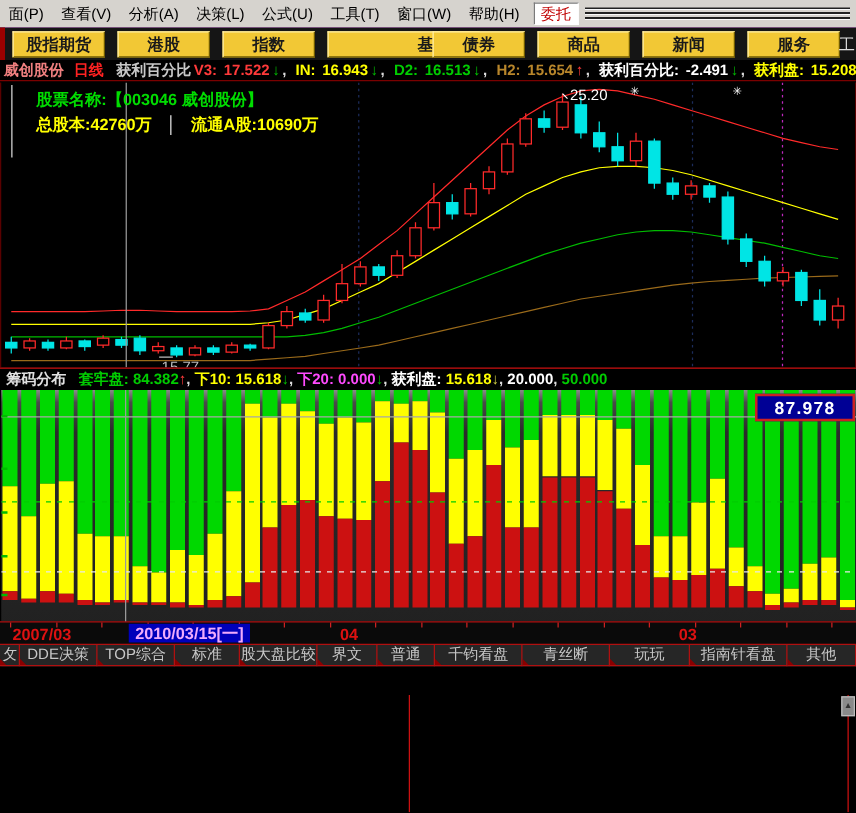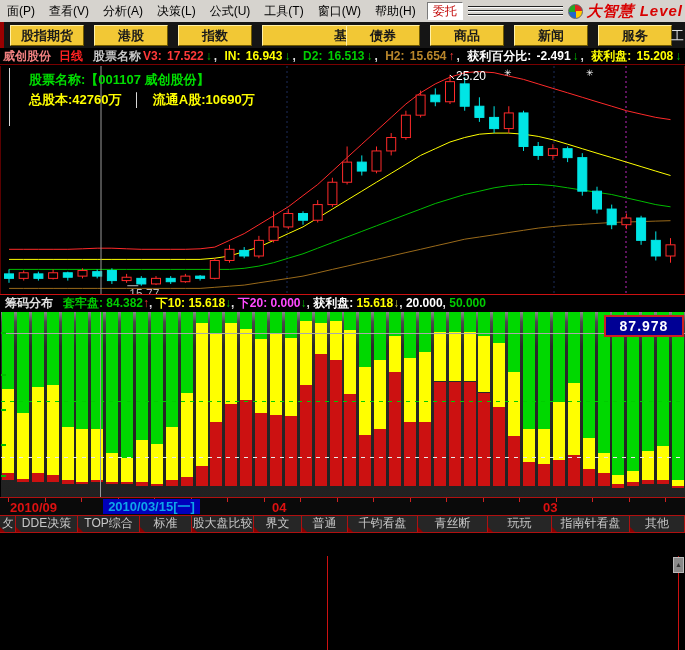--- a/index.html
+++ b/index.html
@@ -59,21 +59,21 @@
   .bar-crosshair{position:absolute;left:99px;top:0;width:1px;height:185px;background:#9a9a9a;z-index:6;}
   .profit-box{position:absolute;left:603px;top:3px;width:76px;height:18px;background:#000095;
               border:2px solid #cc2222;color:#fff;font-weight:bold;font-size:14px;
               display:flex;align-items:center;justify-content:center;letter-spacing:1px;z-index:7;}
   .left-tick{position:absolute;left:0;width:5px;height:2px;background:#00bb00;z-index:6;}
   
   .timeline{position:absolute;top:497px;left:0;width:685px;height:19px;background:#0a0a0a;
             border-top:1px solid #b01010;border-bottom:1px solid #b01010;box-sizing:border-box;}
   .tl-label{position:absolute;top:2px;color:#dd1111;font-size:13px;font-weight:bold;}
   .tl-tick{position:absolute;top:0;width:1px;height:4px;background:#cc2222;}
-  .tl-highlight{position:absolute;top:1px;height:15px;background:#0000bb;color:#0ea5e9;
+  .tl-highlight{position:absolute;top:1px;height:15px;background:#0000bb;color:#f0abfc;
                 font-size:13px;font-weight:bold;display:flex;align-items:center;justify-content:center;}
   
   .tabsrow{position:absolute;top:516px;left:0;width:685px;height:17px;background:#262626;display:flex;}
   .btab{position:relative;border-right:1px solid #b01010;border-bottom:1px solid #b01010;
         color:#c8c8c8;font-size:12px;text-align:center;line-height:15px;box-sizing:border-box;
         overflow:hidden;white-space:nowrap;cursor:default;}
   .btab::after{content:"";position:absolute;left:0;bottom:0;width:0;height:0;
         border-left:5px solid #8a0000;border-top:5px solid transparent;}
   
   .queuebar{position:absolute;top:533px;left:0;width:685px;height:23px;background:#3a3a3a;
@@ -99,45 +99,41 @@
         <div class="menu-item">查看(V)</div>
         <div class="menu-item">分析(A)</div>
         <div class="menu-item">决策(L)</div>
         <div class="menu-item">公式(U)</div>
         <div class="menu-item">工具(T)</div>
         <div class="menu-item">窗口(W)</div>
         <div class="menu-item">帮助(H)</div>
       </div>
     <div class="entrust">委托</div>
     <div class="grip"></div>
-    <div class="brand">
-      <div class="brand-icon"></div>
-      <span class="brand-text">大智慧 Level</span>
-    </div>
   </div>
 
   <div class="marketbar">
     <div class="left-strip"></div>
     <div id="market-tabs">
         <div class="mbtn" style="left: 10px; width: 72px;">股指期货</div>
         <div class="mbtn" style="left: 94px; width: 72px;">港股</div>
         <div class="mbtn" style="left: 178px; width: 72px;">指数</div>
         <div class="mbtn" style="left: 262px; width: 72px; padding-left: 48px;">基金</div>
         <div class="mbtn" style="left: 346px; width: 72px;">债券</div>
         <div class="mbtn" style="left: 430px; width: 72px;">商品</div>
         <div class="mbtn" style="left: 514px; width: 72px;">新闻</div>
         <div class="mbtn" style="left: 598px; width: 72px;">服务</div>
       </div>
     <div class="right-partial">工</div>
   </div>
 
   <div class="indrow">
     <span class="stock-name">威创股份</span>
     <span class="period">日线</span>
-    <span class="study">股票名称</span>
+    <span class="study">获利百分比</span>
     <span id="ind-fields"><span><span style="color: rgb(255, 58, 58);">V3: </span><span style="color: rgb(255, 58, 58);">17.522</span><span style="color: rgb(0, 187, 0);">↓</span><span style="color: rgb(221, 221, 221);">, </span></span><span><span style="color: rgb(255, 255, 0);">IN: </span><span style="color: rgb(255, 255, 0);">16.943</span><span style="color: rgb(0, 187, 0);">↓</span><span style="color: rgb(221, 221, 221);">, </span></span><span><span style="color: rgb(0, 204, 0);">D2: </span><span style="color: rgb(0, 204, 0);">16.513</span><span style="color: rgb(0, 204, 0);">↓</span><span style="color: rgb(221, 221, 221);">, </span></span><span><span style="color: rgb(184, 134, 43);">H2: </span><span style="color: rgb(184, 134, 43);">15.654</span><span style="color: rgb(255, 58, 58);">↑</span><span style="color: rgb(221, 221, 221);">, </span></span><span><span style="color: rgb(255, 255, 255);">获利百分比: </span><span style="color: rgb(255, 255, 255);">-2.491</span><span style="color: rgb(0, 187, 0);">↓</span><span style="color: rgb(221, 221, 221);">, </span></span><span><span style="color: rgb(255, 255, 0);">获利盘: </span><span style="color: rgb(255, 255, 0);">15.208</span><span style="color: rgb(0, 187, 0);">↓</span></span></span>
   </div>
 
   <div class="candlewrap">
     <svg id="candle-svg" width="683" height="228">
         <line x1="286" y1="0" x2="286" y2="228" stroke="#1c2c5c" stroke-dasharray="2,3"></line>
         <line x1="553" y1="0" x2="553" y2="228" stroke="#1c2c5c" stroke-dasharray="2,3"></line>
         <line x1="625" y1="0" x2="625" y2="228" stroke="#ee33ee" stroke-dasharray="2,3" opacity="0.8"></line>
         <polyline points="8.0,183.3 22.7,183.3 37.4,183.3 52.1,183.3 66.8,183.3 81.5,182.8 96.2,182.2 110.9,182.2 125.6,182.8 140.3,183.3 155.0,183.3 169.7,183.3 184.4,183.3 199.1,182.8 213.8,181.1 228.5,174.4 243.2,167.6 257.9,158.7 272.6,149.8 287.3,140.8 302.0,129.6 316.7,118.5 331.4,105.1 346.1,91.6 360.8,78.2 375.5,64.8 390.2,51.4 404.9,38.0 419.6,26.8 434.3,17.9 449.0,11.2 463.7,6.7 478.4,5.6 493.1,6.7 507.8,10.1 522.5,13.4 537.2,17.9 551.9,22.4 566.6,26.8 581.3,31.3 596.0,35.8 610.7,40.2 625.4,44.7 640.1,48.1 654.8,51.4 669.5,53.6" fill="none" stroke="#ff2a2a" stroke-width="1"></polyline>
         <polyline points="8.0,193.4 22.7,193.4 37.4,193.4 52.1,193.4 66.8,193.4 81.5,193.4 96.2,193.4 110.9,193.4 125.6,193.4 140.3,193.4 155.0,193.4 169.7,193.4 184.4,193.4 199.1,193.4 213.8,192.2 228.5,190.0 243.2,185.5 257.9,181.1 272.6,174.4 287.3,167.6 302.0,160.9 316.7,152.0 331.4,143.1 346.1,134.1 360.8,125.2 375.5,116.2 390.2,107.3 404.9,98.4 419.6,89.4 434.3,82.7 449.0,76.0 463.7,71.5 478.4,68.2 493.1,67.1 507.8,67.1 522.5,68.2 537.2,70.4 551.9,73.8 566.6,78.2 581.3,82.7 596.0,87.2 610.7,91.6 625.4,96.1 640.1,100.6 654.8,105.1 669.5,109.5" fill="none" stroke="#ffff00" stroke-width="1"></polyline>
@@ -238,21 +234,21 @@
         <line x1="100" y1="0" x2="100" y2="228" stroke="#999"></line>
         <line x1="449" y1="8.941176470588283" x2="453" y2="12.941176470588283" stroke="#fff"></line>
         <text x="455" y="14" fill="#fff" font-size="12">25.20</text>
         <line x1="126.29999999999998" y1="219.7294117647059" x2="137.29999999999998" y2="219.7294117647059" stroke="#bbb"></line>
         <text x="128.29999999999998" y="231.7294117647059" fill="#bbb" font-size="12">15.77</text>
         <text x="503" y="10" fill="#fff" font-size="9">✳</text>
         <text x="585" y="10" fill="#fff" font-size="9">✳</text>
       </svg>
     <div class="axis-accent"></div>
     <div class="info-block">
-      <div class="info-name">股票名称:【001107 威创股份】</div>
+      <div class="info-name">股票名称:【003046 威创股份】</div>
       <div>
         <span class="info-cap">总股本:42760万</span>
         <span class="info-sep">│</span>
         <span class="info-cap">流通A股:10690万</span>
       </div>
     </div>
   </div>
 
   <div class="chipsrow">
     <span class="chips-title">筹码分布</span>
@@ -522,21 +518,21 @@
         <div class="tl-tick" style="left: 410px;"></div>
         <div class="tl-tick" style="left: 446px;"></div>
         <div class="tl-tick" style="left: 483px;"></div>
         <div class="tl-tick" style="left: 519px;"></div>
         <div class="tl-tick" style="left: 556px;"></div>
         <div class="tl-tick" style="left: 592px;"></div>
         <div class="tl-tick" style="left: 629px;"></div>
         <div class="tl-tick" style="left: 665px;"></div>
       </div>
     <div id="tl-labels">
-        <div class="tl-label" style="left: 10px;">2010/09</div>
+        <div class="tl-label" style="left: 10px;">2007/03</div>
         <div class="tl-label" style="left: 272px;">04</div>
         <div class="tl-label" style="left: 543px;">03</div>
       </div>
     <div class="tl-highlight" id="tl-highlight" style="left: 103px; width: 97px;">2010/03/15[一]</div>
   </div>
 
   <div class="tabsrow" id="bottom-tabs">
       <div class="btab" style="width: 16px;">攵</div>
       <div class="btab" style="width: 62px;">DDE决策</div>
       <div class="btab" style="width: 62px;">TOP综合</div>

